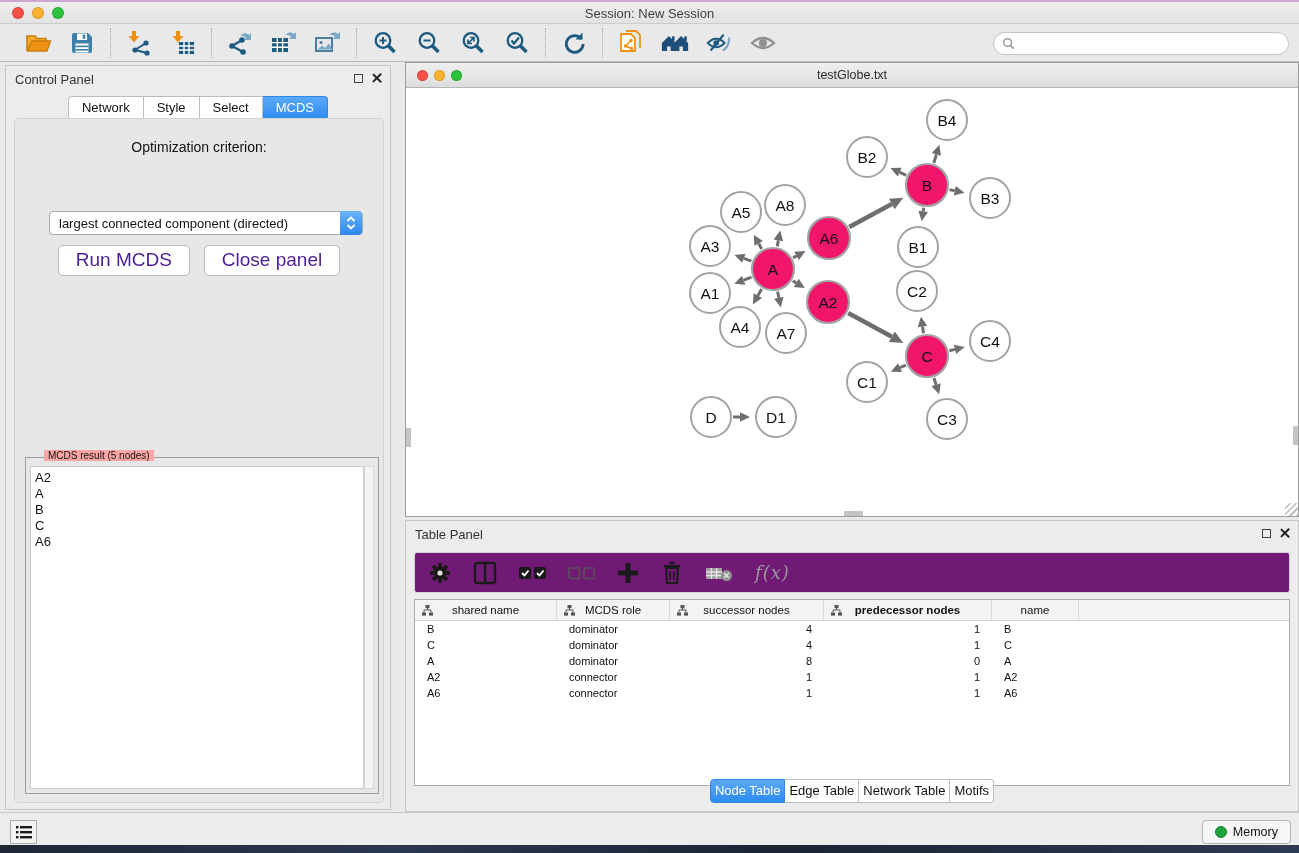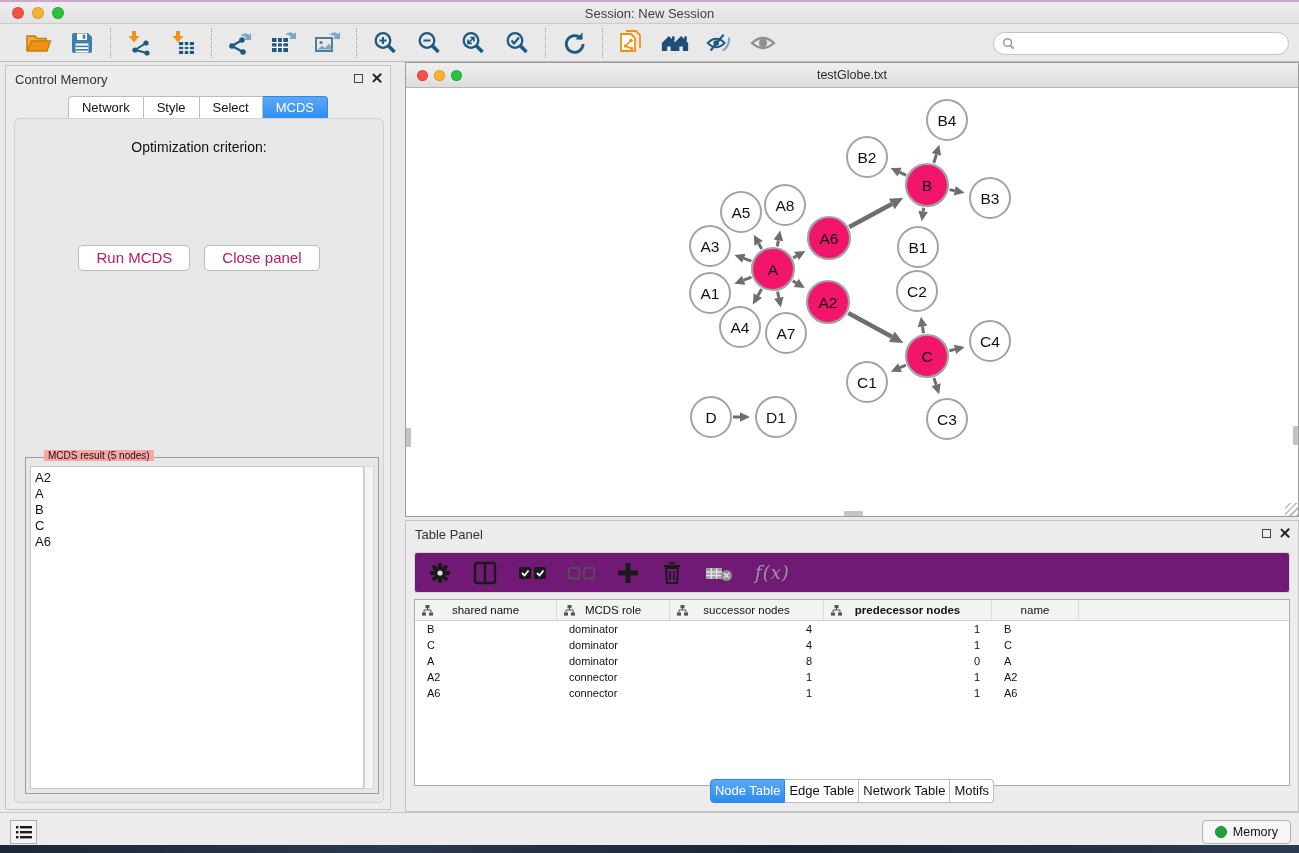--- a/index.html
+++ b/index.html
@@ -50,22 +50,22 @@
   .cp-tabs { margin-top:4px; }
   .cp-body { position:absolute; left:8px; top:52px; width:370px; height:685px;
     background:#e7e7e7; border:1px solid #d2d2d2; border-radius:5px; }
   .opt-label { text-align:center; margin-top:20px; font-size:14px; color:#111; }
   .dropdown { position:absolute; left:34px; top:92px; width:314px; height:24px; background:#fff;
     border:1px solid #ababab; border-radius:4px; display:flex; align-items:center; }
   .dropdown .dd-text { font-size:13px; margin-left:9px; color:#111; white-space:nowrap; }
   .dd-stepper { position:absolute; right:0; top:-1px; width:22px; height:24px; border-radius:0 4px 4px 0;
     background:linear-gradient(#6cb3f9,#2c87ef); display:flex; flex-direction:column; align-items:center; justify-content:center; }
   .btn-row { position:absolute; top:126px; left:0; width:100%; display:flex; justify-content:center; gap:14px; }
-  .push-btn { background:#fff; border:1px solid #b9b9b9; border-radius:5px; font-size:15px;
-    padding:3px 17px 4px; color:#be185d; font-family:"Liberation Sans",sans-serif; }
+  .push-btn { background:#fff; border:1px solid #b9b9b9; border-radius:5px; font-size:19px;
+    padding:3px 17px 4px; color:#4c1d95; font-family:"Liberation Sans",sans-serif; }
 
   .result-group { position:absolute; left:10px; top:338px; width:354px; height:337px;
     border:1px solid #9d9d9d; background:#e7e7e7; }
   .result-legend { position:absolute; top:-8px; left:18px; background:#fca5a5; padding:0 4px; font-size:10px; color:#111; }
   .result-list { position:absolute; left:4px; top:8px; right:14px; bottom:4px; background:#fff;
     border:1px solid #c9c9c9; font-size:13px; padding:3px 0 0 4px; overflow:hidden; }
   .result-scroll { position:absolute; right:4px; top:8px; width:10px; bottom:4px; background:#f4f4f4; border:1px solid #d9d9d9; }
   .result-item { line-height:16px; color:#111; }
 
   
@@ -261,34 +261,43 @@
     <svg width="13" height="13" viewBox="0 0 14 14">
         <circle cx="6" cy="6" r="4.2" fill="none" stroke="#9a9a9a" stroke-width="1.6"></circle>
         <path d="M9 9 l3.5 3.5" stroke="#9a9a9a" stroke-width="1.8"></path>
       </svg>
     <input placeholder="" style="">
   </div>
 </div>
 
 <div class="control-panel">
   <div class="panel-titlebar">
-    <span class="panel-title">Control Memory</span>
+    <span class="panel-title">Control Panel</span>
     <span class="panel-btns">
       <span class="float-box"></span>
       <span class="close-x"></span>
     </span>
   </div>
   <div class="seg cp-tabs">
       <span class="tab">Network</span>
       <span class="tab">Style</span>
       <span class="tab">Select</span>
       <span class="tab active">MCDS</span>
     </div>
   <div class="cp-body">
     <div class="opt-label">Optimization criterion:</div>
+    <div class="dropdown">
+      <span class="dd-text">largest connected component (directed)</span>
+      <span class="dd-stepper">
+        <svg width="12" height="18" viewBox="0 0 12 18">
+            <path d="M2.5 7 L6 3.5 L9.5 7" fill="none" stroke="#fff" stroke-width="1.8"></path>
+            <path d="M2.5 11 L6 14.5 L9.5 11" fill="none" stroke="#fff" stroke-width="1.8"></path>
+          </svg>
+      </span>
+    </div>
     <div class="btn-row">
       <button class="push-btn">Run MCDS</button>
       <button class="push-btn">Close panel</button>
     </div>
     <div class="result-group">
       <span class="result-legend">MCDS result (5 nodes)</span>
       <div class="result-list">
           <div class="result-item">A2</div>
           <div class="result-item">A</div>
           <div class="result-item">B</div>

